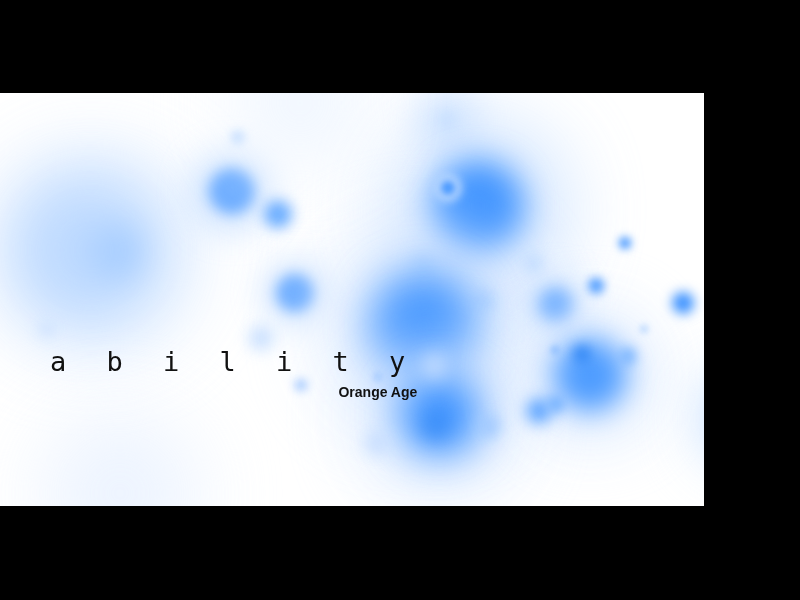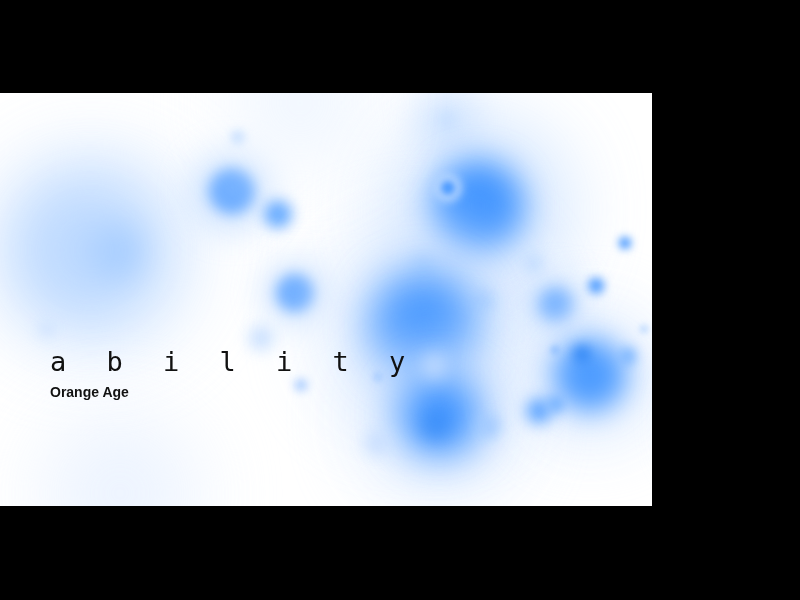--- a/index.html
+++ b/index.html
@@ -32,21 +32,21 @@
     z-index: 30;
   }
   #bar-top { top: 0; height: 93px; }
   #bar-bottom { top: 506px; height: 94px; }
 
   
   #band {
     position: absolute;
     left: 0;
     top: 93px;
-    width: 652px;
+    width: 704px;
     height: 413px;
     background: #ffffff;
     overflow: hidden;
     z-index: 5;
   }
 
   #bokeh-layer {
     position: absolute;
     left: 0;
     top: 0;
@@ -77,20 +77,21 @@
     white-space: pre;
   }
   #subtitle-text {
     font-family: "Liberation Sans", sans-serif;
     font-size: 14px;
     font-weight: 700;
     letter-spacing: 0px;
     color: #0d0d0d;
     line-height: 1;
     margin-top: 10px;
+    text-align: right;
   }
 </style>
 </head>
 <body>
 
 <div id="stage">
 
   <div id="band" style="top: 93px; height: 413px; background: rgb(255, 255, 255);">
     <div id="bokeh-layer">
         <div class="bokeh" style="left: 88px; top: 157px; width: 124px; height: 124px; background: rgb(127, 184, 255); opacity: 0.95; filter: blur(34px);"></div>

